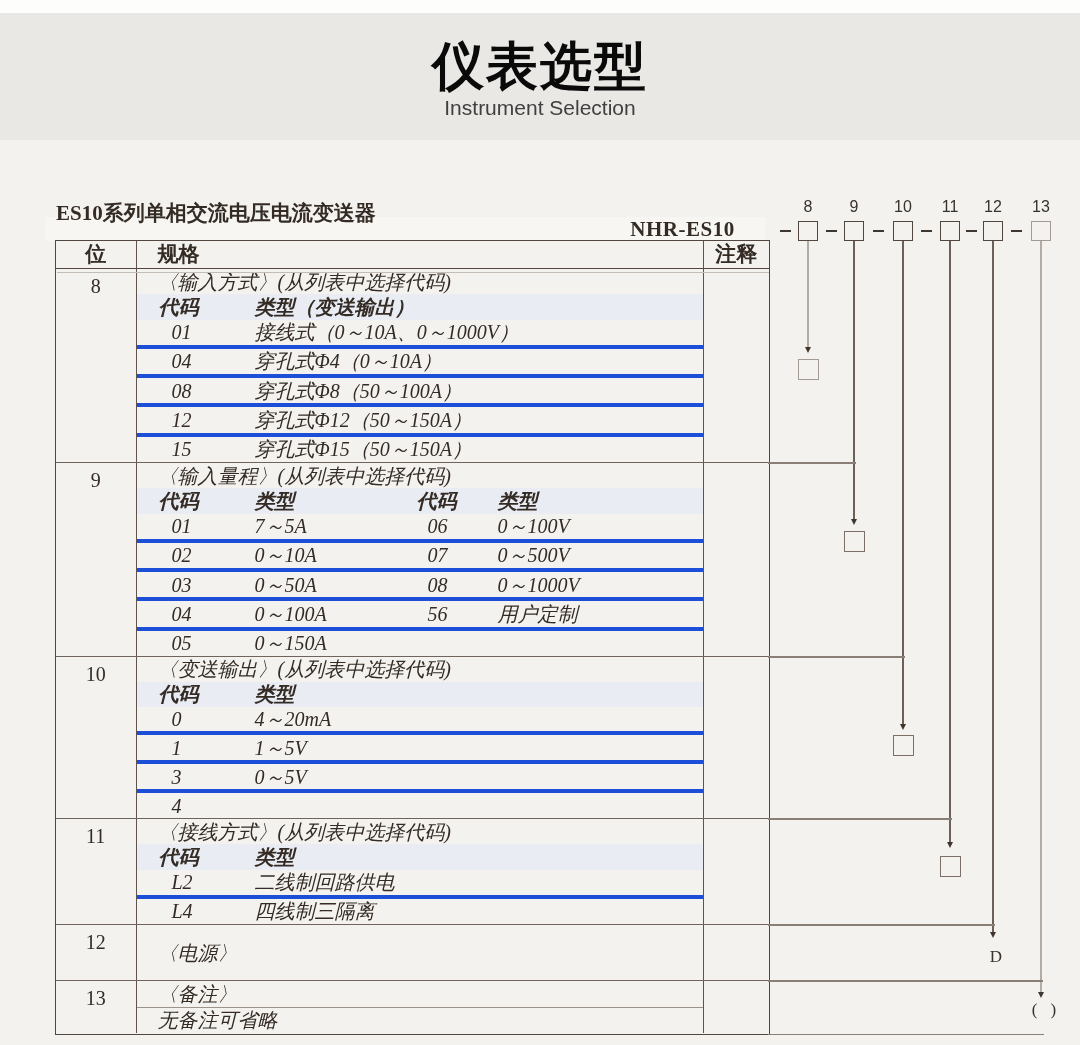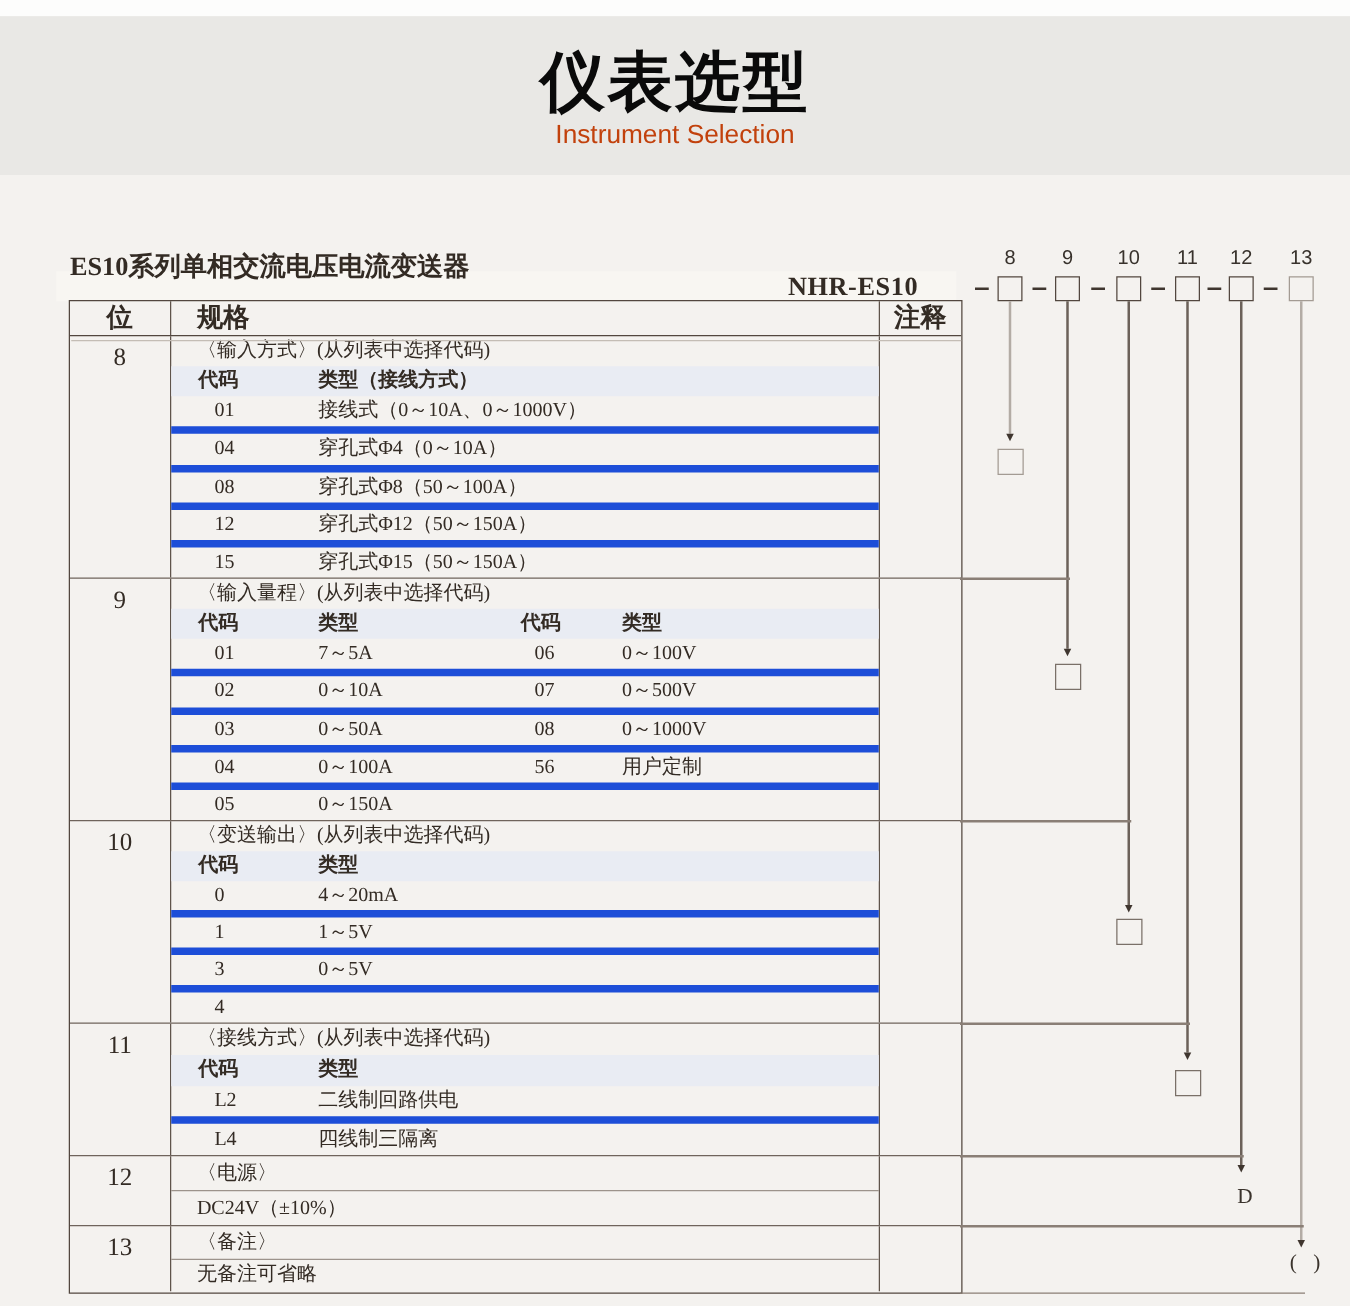--- a/index.html
+++ b/index.html
@@ -14,21 +14,21 @@
   .top-strip { position:absolute; top:0; left:0; width:1080px; height:13px; background:#fdfdfc; }
   .hero { position:absolute; top:13px; left:0; width:1080px; height:127px; background:#e9e8e5; }
   .hero-inner { width:1024px; margin:0 auto; text-align:center; }
   .hero-title {
     margin-top:24px;
     font-family:"Liberation Sans","DejaVu Sans",sans-serif;
     font-weight:700; font-size:52px; line-height:58px; letter-spacing:2px; color:#0a0a0a;
   }
   .hero-sub {
     font-family:"Liberation Sans","DejaVu Sans",sans-serif;
-    font-size:21px; line-height:24px; color:#c2410c; margin-top:1px;
+    font-size:21px; line-height:24px; color:#404040; margin-top:1px;
   }
 
   .title-band { position:absolute; left:45px; top:217px; width:720px; height:24px; background:#f8f6f2; }
   .tbl-title {
     position:absolute; left:56px; top:202px; width:600px; height:23px;
     font-weight:700; font-size:21px; line-height:23px; white-space:nowrap;
   }
   .model {
     position:absolute; left:600px; top:218px; width:165px; height:23px;
     font-weight:600; font-size:21px; line-height:23px; text-align:center; letter-spacing:0.5px;
@@ -46,25 +46,25 @@
   .hdr-light-line { position:absolute; left:56.5px; top:272px; width:712px; height:1px; background:#c4bdb5; }
 
   .section { display:flex; }
   .section + .section { border-top:1.5px solid #6f645c; }
   .bit-cell {
     width:80.5px; border-right:1.5px solid #5f544b;
     text-align:center; font-size:20px; padding-top:6px;
   }
   .spec-cell { width:567px; border-right:1.5px solid #5f544b; display:flex; flex-direction:column; }
   .note-cell { flex:1; }
-  .row { flex:1 1 0; display:flex; align-items:center; font-size:16px; line-height:1; white-space:nowrap; }
+  .row { flex:1 1 0; display:flex; align-items:center; font-size:20px; line-height:1; white-space:nowrap;font-style:italic; }
   .spec-row  { padding-left:21px; }
   .plain-row { padding-left:21px; border-top:1px solid #9c938b; }
   .band-row  { background:#e9ecf3; font-weight:700; }
-  .sep { border-top:6px solid #1d4ed8; }
+  .sep { border-top:4px solid #1d4ed8; }
   .b1 { width:118px; padding-left:22px; flex:none; }
   .c1 { width:118px; padding-left:35px; flex:none; }
   .b2, .c2 { width:162px; flex:none; }
   .c2w { flex:1; }
   .b3 { width:81px; flex:none; }
   .c3 { width:81px; padding-left:11px; flex:none; }
   .c4 { flex:1; }
 
   
   .pos-num {
@@ -111,21 +111,21 @@
     <div class="th th-spec">规格</div>
     <div class="th th-note">注释</div>
   </div>
   <div id="sections">
       <div class="section" style="height: 193px;">
         <div class="bit-cell">8</div>
         <div class="spec-cell">
           <div class="row spec-row">〈输入方式〉(从列表中选择代码)</div>
           <div class="row band-row">
             <span class="b1">代码</span>
-            <span class="c2w">类型（接线方式）</span>
+            <span class="c2w">类型（变送输出）</span>
           </div>
           <div class="row code-row">
             <span class="c1">01</span>
             <span class="c2w">接线式（0～10A、0～1000V）</span>
           </div>
           <div class="row code-row sep">
             <span class="c1">04</span>
             <span class="c2w">穿孔式Φ4（0～10A）</span>
           </div>
           <div class="row code-row sep">
@@ -228,21 +228,20 @@
             <span class="c1">L4</span>
             <span class="c2w">四线制三隔离</span>
           </div>
         </div>
         <div class="note-cell"></div>
       </div>
       <div class="section" style="height: 56px;">
         <div class="bit-cell">12</div>
         <div class="spec-cell">
           <div class="row spec-row">〈电源〉</div>
-          <div class="row plain-row">DC24V（±10%）</div>
         </div>
         <div class="note-cell"></div>
       </div>
       <div class="section" style="height: 53px;">
         <div class="bit-cell">13</div>
         <div class="spec-cell">
           <div class="row spec-row">〈备注〉</div>
           <div class="row plain-row">无备注可省略</div>
         </div>
         <div class="note-cell"></div>

